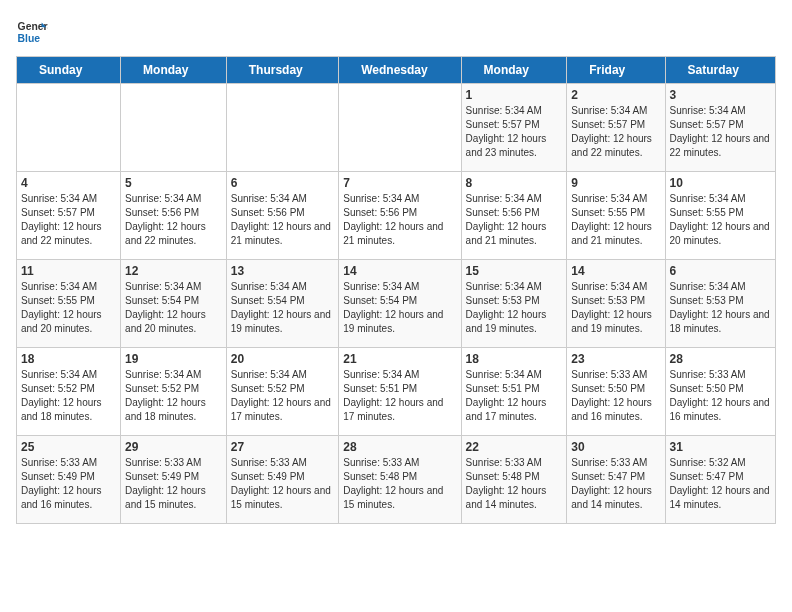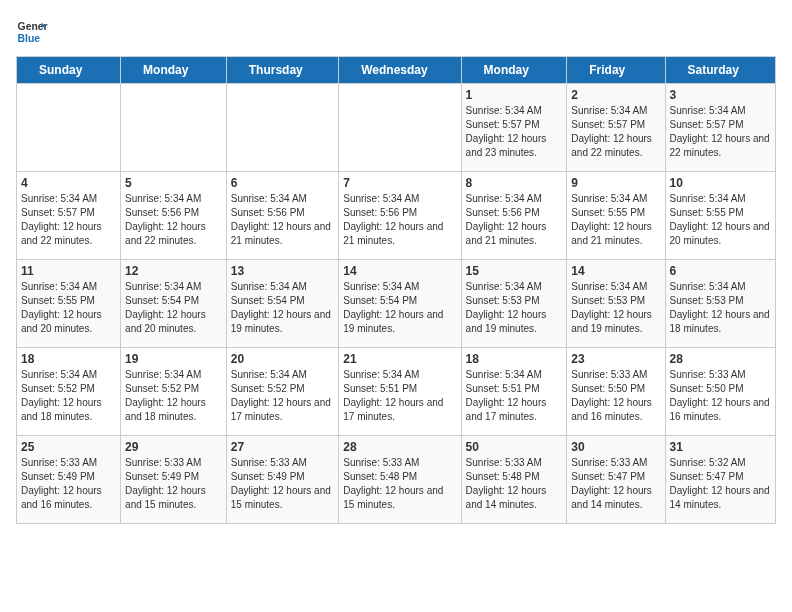--- a/index.html
+++ b/index.html
@@ -342,21 +342,21 @@
         </td>
         <td>
           <span class="day-num">28</span>
         <div class="day-info">
           <span>Sunrise: 5:33 AM</span><br>
           <span>Sunset: 5:48 PM</span><br>
           <span>Daylight: 12 hours and 15 minutes.</span>
         </div>
         </td>
         <td>
-          <span class="day-num">50</span>
+          <span class="day-num">22</span>
         <div class="day-info">
           <span>Sunrise: 5:33 AM</span><br>
           <span>Sunset: 5:48 PM</span><br>
           <span>Daylight: 12 hours and 14 minutes.</span>
         </div>
         </td>
         <td>
           <span class="day-num">30</span>
         <div class="day-info">
           <span>Sunrise: 5:33 AM</span><br>

